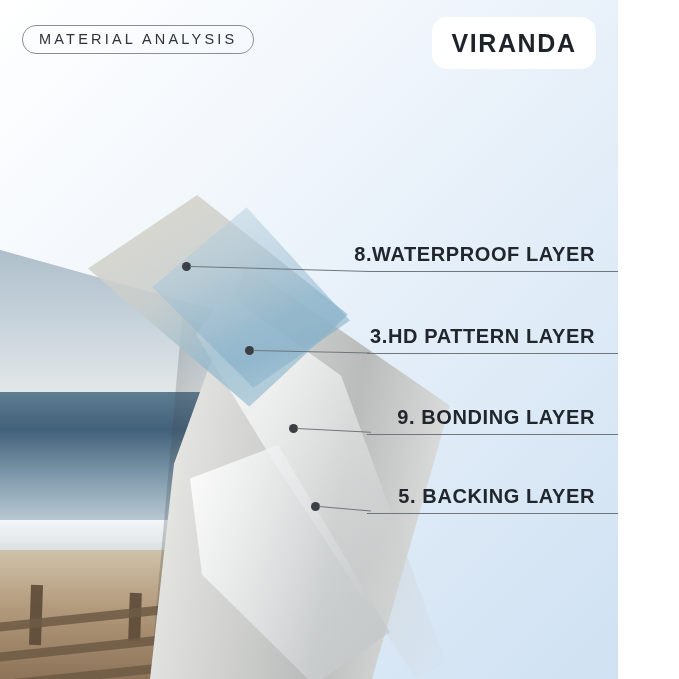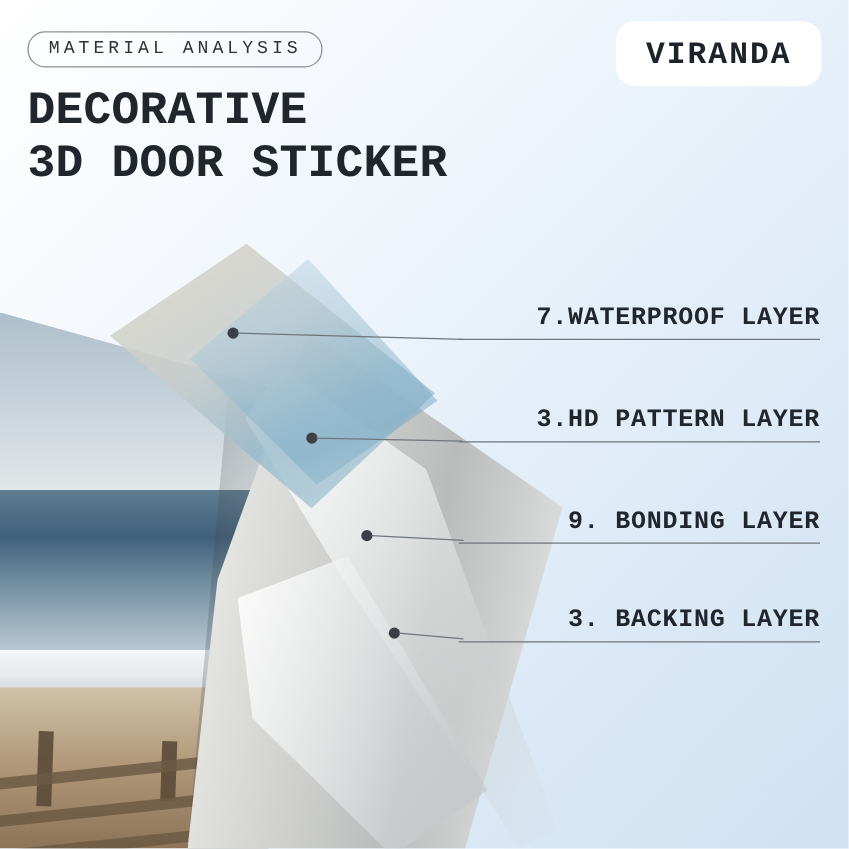--- a/index.html
+++ b/index.html
@@ -2,24 +2,24 @@
 <html><head>
 <meta charset="utf-8">
 <style>
   html, body {
     margin: 0;
     padding: 0;
     background: #ffffff;
   }
   #page {
     position: relative;
-    width: 679px;
+    width: 618px;
     height: 679px;
     overflow: hidden;
-    font-family: Liberation Mono, monospace;
+    font-family: Liberation Sans, sans-serif;
     background:
       linear-gradient(135deg, #ffffff 0%, #f2f7fc 30%, #e2edf8 60%, #cfe1f2 100%);
   }
 
   
   .eyebrow {
     position: absolute;
     left: 22px;
     top: 25px;
     border: 1.5px solid #8a8f94;
@@ -216,24 +216,20 @@
     transform-origin: left center;
   }
 </style>
 </head>
 <body>
 
 <div id="page">
 
   <div class="eyebrow">MATERIAL ANALYSIS</div>
 
-  <div class="title">
-    <span>DECORATIVE</span>
-    <span class="l2">3D DOOR STICKER</span>
-  </div>
 
   <div class="brand-box">
     <span class="brand-text">VIRANDA</span>
   </div>
 
   <div class="art">
     <div class="photo">
       <div class="sky"></div>
       <div class="sea"></div>
       <div class="surf"></div>
@@ -250,37 +246,37 @@
     <div class="curl-edge"></div>
     <div class="curl-lip"></div>
     <div class="peel-top"></div>
     <div class="peel-top2"></div>
   </div>
 
   <div>
     <div class="dot" style="left:182px;top:262px;"></div>
     <div class="leader" style="left:190px;top:266px;width:180px;transform:rotate(1.6deg);"></div>
     <div class="callout-line" style="left:367px;top:271px;width:289px;"></div>
-    <div class="callout-label" style="right:23px;top:243px;bottom:auto;">7.WATERPROOF LAYER</div>
+    <div class="callout-label" style="right:23px;top:243px;bottom:auto;">8.WATERPROOF LAYER</div>
   </div>
 
   <div>
     <div class="dot" style="left:245px;top:346px;"></div>
     <div class="leader" style="left:253px;top:350px;width:117px;transform:rotate(1.2deg);"></div>
     <div class="callout-line" style="left:367px;top:353px;width:289px;"></div>
     <div class="callout-label" style="right:23px;top:325px;bottom:auto;">3.HD PATTERN LAYER</div>
   </div>
 
   <div>
     <div class="dot" style="left:289px;top:424px;"></div>
     <div class="leader" style="left:297px;top:428px;width:74px;transform:rotate(3deg);"></div>
     <div class="callout-line" style="left:367px;top:434px;width:289px;"></div>
     <div class="callout-label" style="right:23px;top:406px;bottom:auto;">9. BONDING LAYER</div>
   </div>
 
   <div>
     <div class="dot" style="left:311px;top:502px;"></div>
     <div class="leader" style="left:319px;top:506px;width:52px;transform:rotate(5deg);"></div>
     <div class="callout-line" style="left:367px;top:513px;width:289px;"></div>
-    <div class="callout-label" style="right:23px;top:485px;bottom:auto;">3. BACKING LAYER</div>
+    <div class="callout-label" style="right:23px;top:485px;bottom:auto;">5. BACKING LAYER</div>
   </div>
 
 </div>
 
 </body></html>

